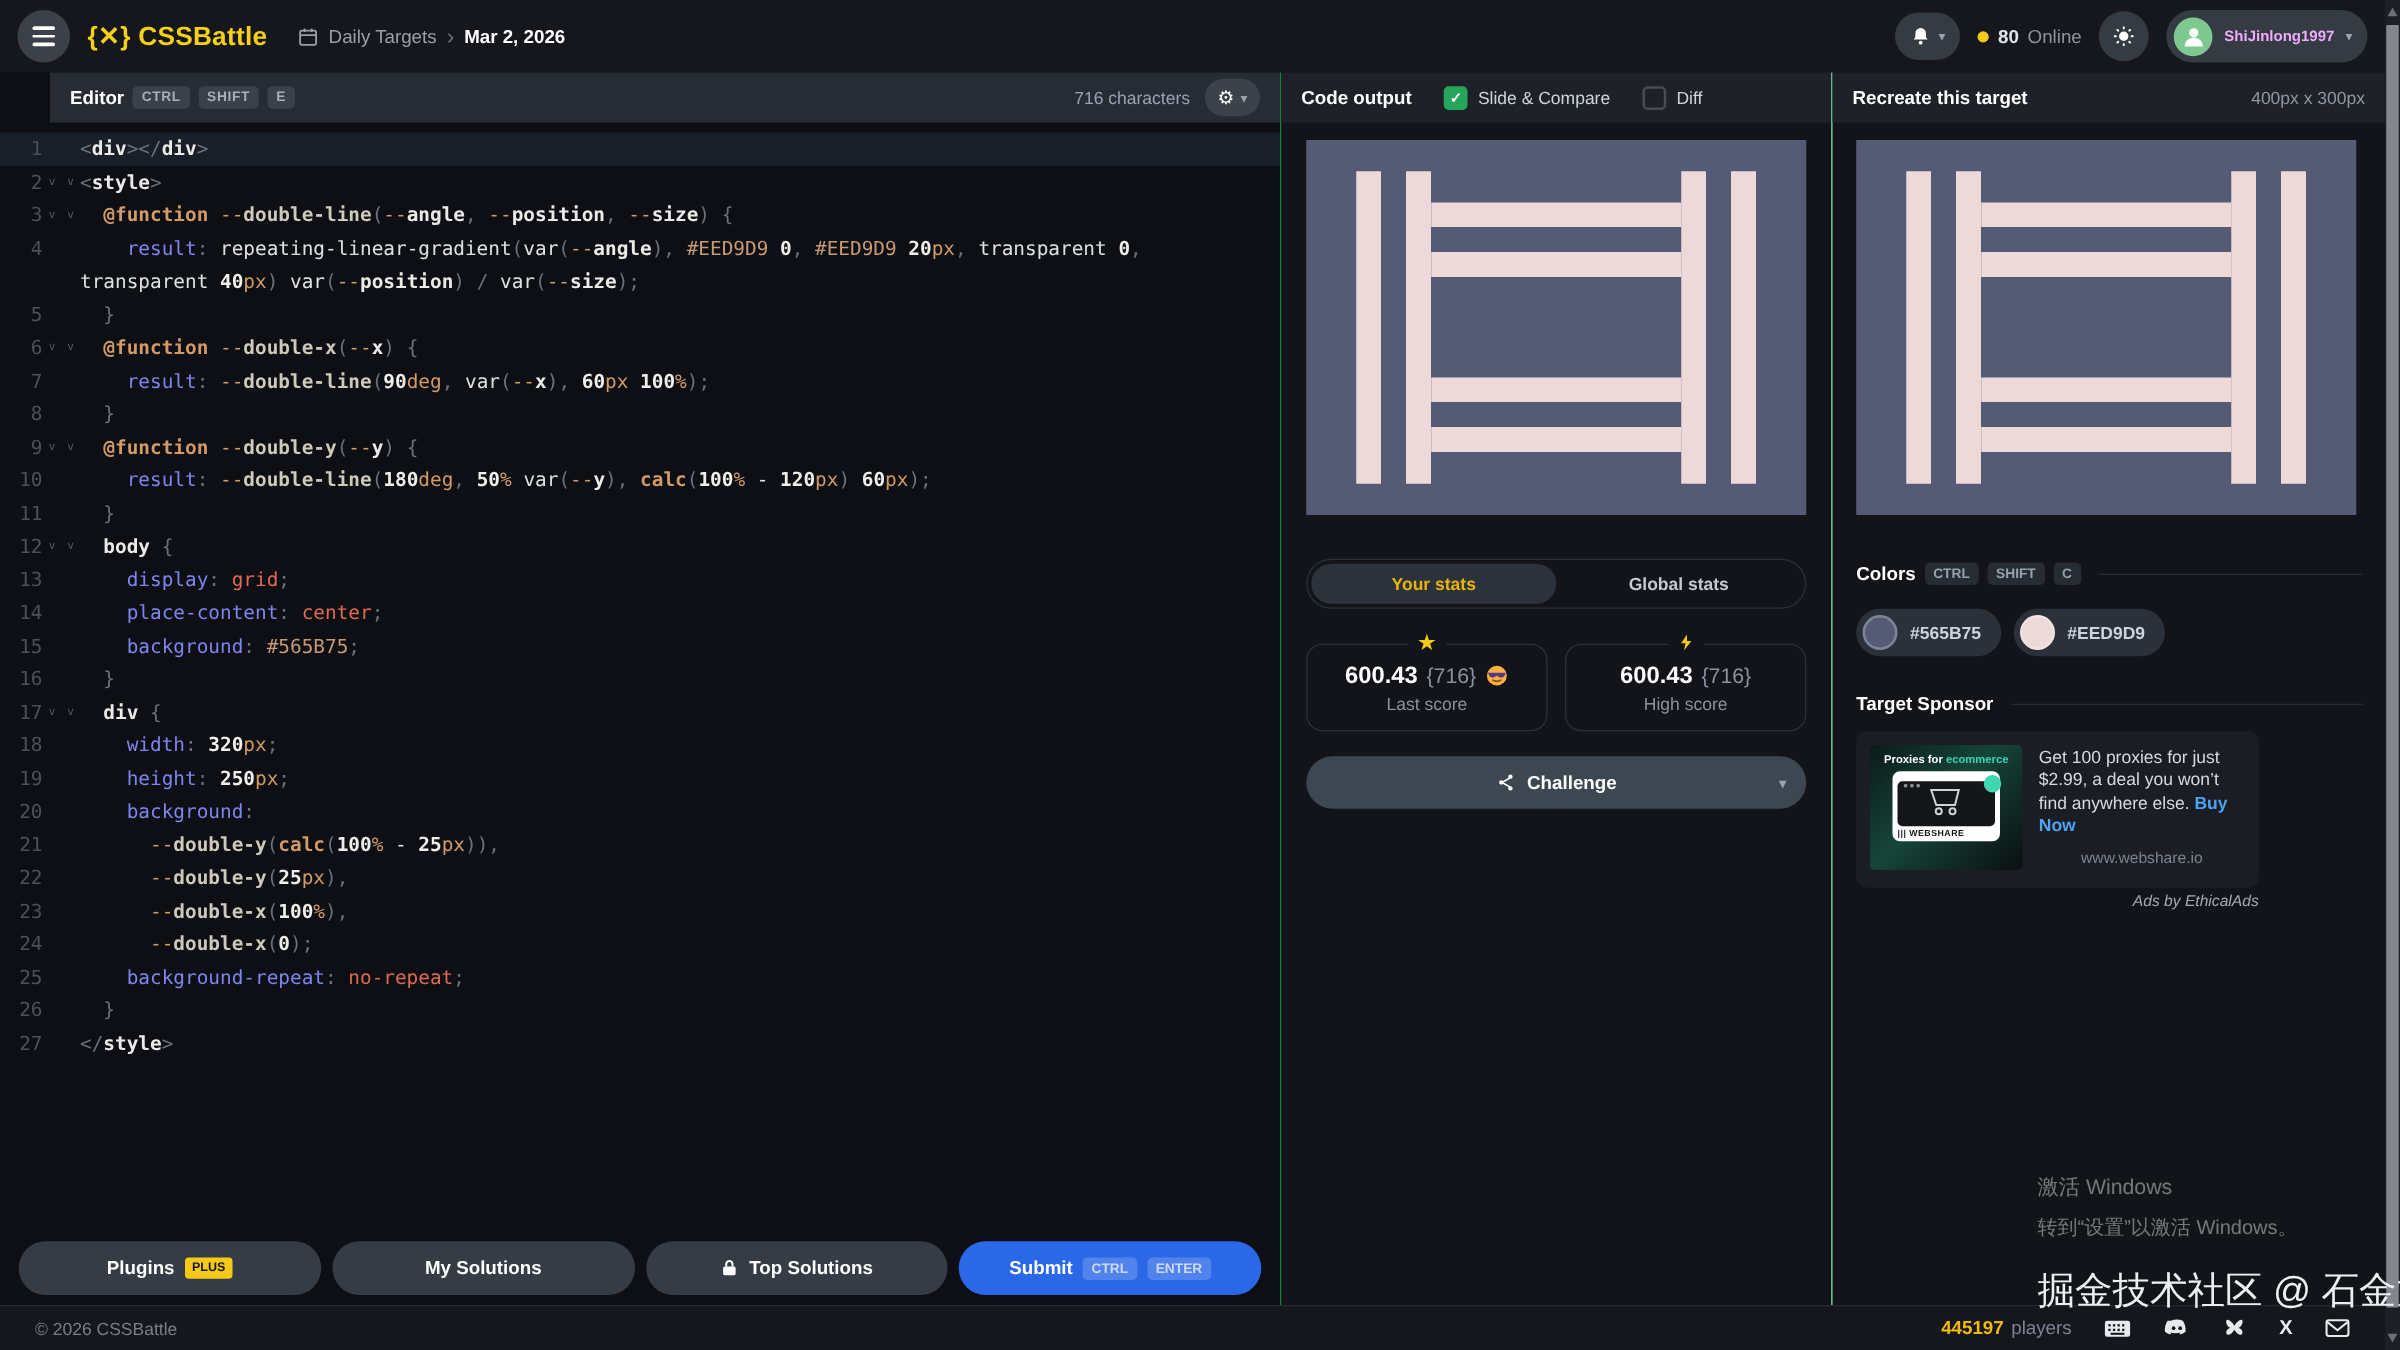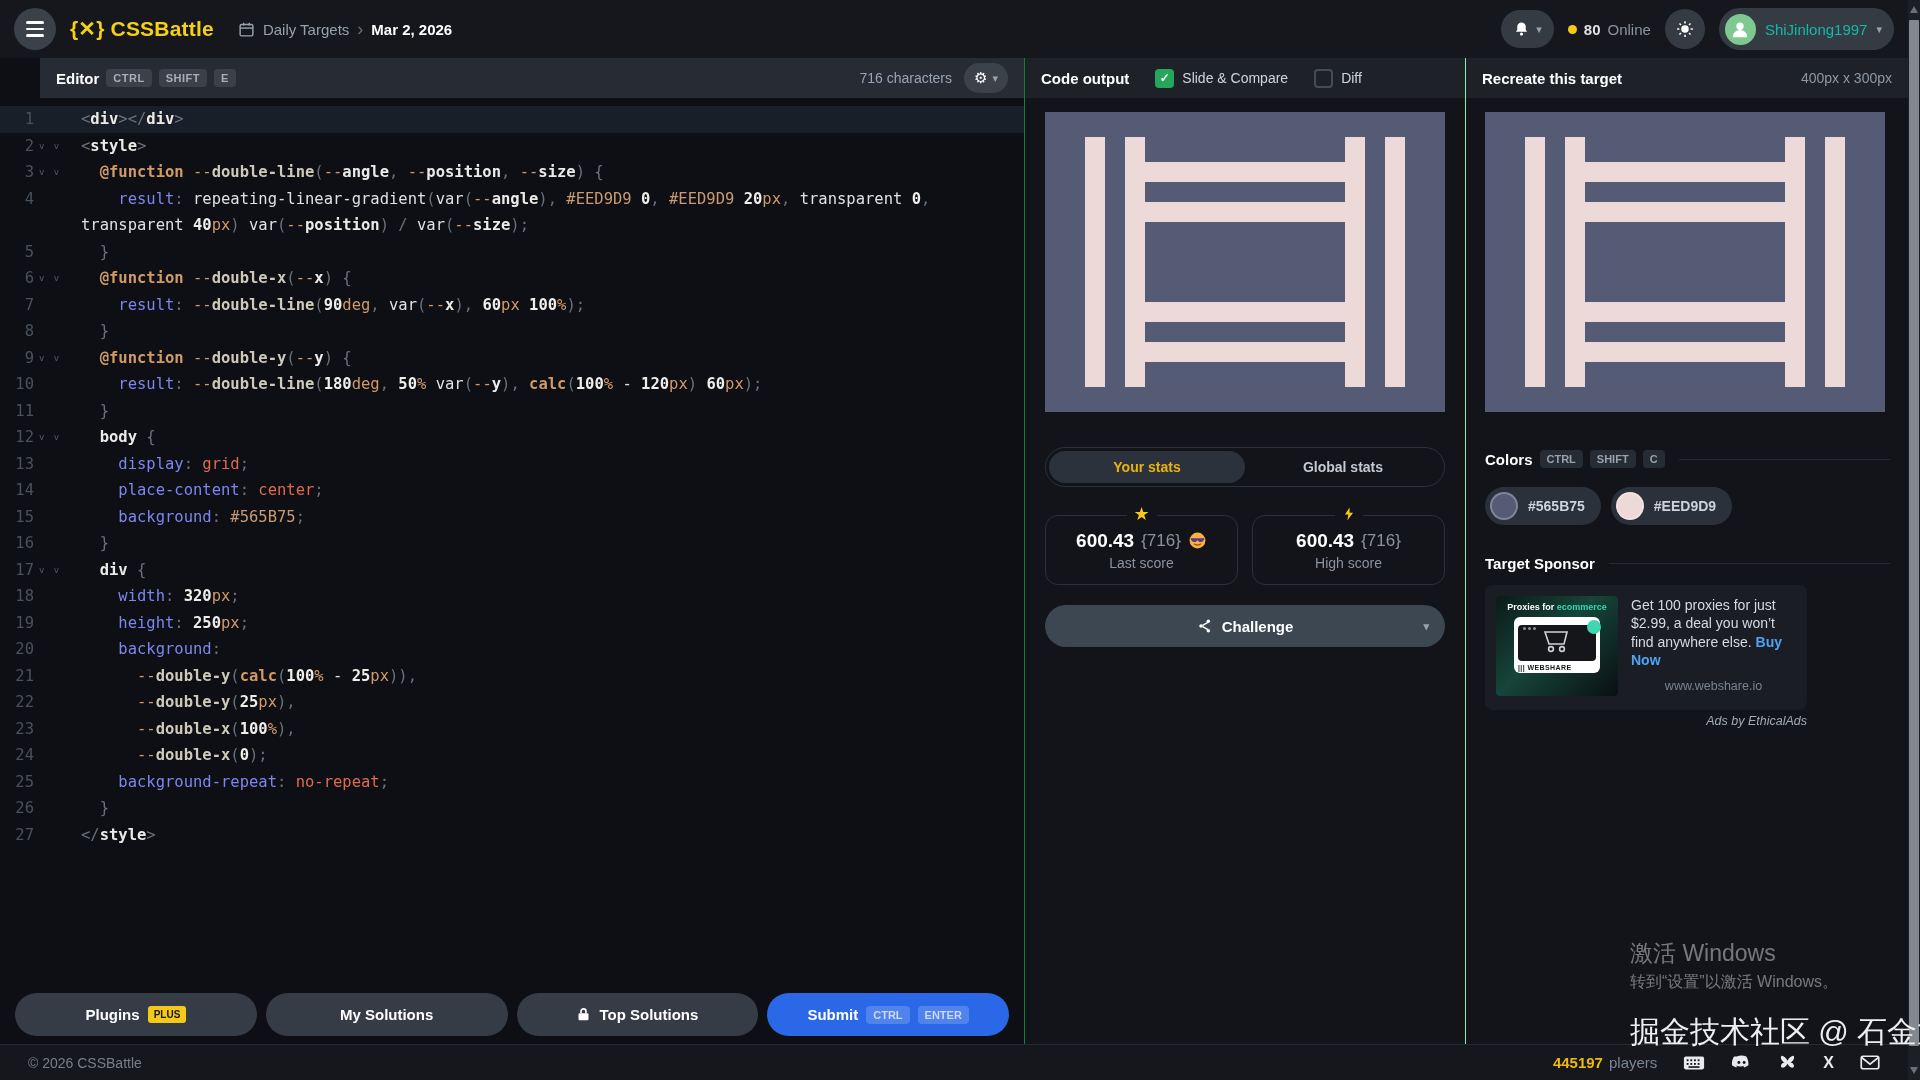--- a/index.html
+++ b/index.html
@@ -25,21 +25,21 @@
   .caret { color:#9aa3ad; font-size:11px; }
   .online { display:flex; align-items:center; gap:7px; font-size:15px; }
   .online .dot { width:9px; height:9px; border-radius:50%; background:#f5c918; }
   .online .n { color:#dfe3e8; font-weight:600; }
   .online .lbl { color:#8b93a0; }
   .round-btn { width:40px; height:40px; border-radius:50%; background:#343b43; border:none; cursor:pointer;
     display:flex; align-items:center; justify-content:center; }
   .user-pill { background:#343b43; border:none; border-radius:21px; height:42px; display:flex; align-items:center;
     gap:9px; padding:0 12px 0 6px; cursor:pointer; }
   .avatar { width:31px; height:31px; border-radius:50%; background:#7ec98f; display:flex; align-items:center; justify-content:center; overflow:hidden; }
-  .user-pill .uname { color:#14b8a6; font-weight:400; font-size:15px; }
+  .user-pill .uname { color:#f0abfc; font-weight:700; font-size:12px; }
   
   .main { position:absolute; top:58px; left:0; width:1908px; bottom:36px; }
   .pane { position:absolute; top:0; bottom:0; }
   .pane-editor { left:0; width:1024px; background:#0d0f14;padding-left:40px; }
   .pane-output { left:1024px; width:441px; background:#121419; border-left:1px solid #15803d; }
   .pane-target { left:1465px; width:443px; background:#121419; border-left:1px solid #86efac; }
   .pane-header { height:40px; display:flex; align-items:center; padding:0 16px; font-size:15px; }
   .pane-editor .pane-header { background:#272c34; }
   .pane-output .pane-header, .pane-target .pane-header { background:#1e2228; }
   .ph-title { font-weight:700; color:#fff; }
@@ -48,21 +48,21 @@
   
   .char-count { margin-left:auto; color:#9aa2b8; font-size:14px; }
   .gear-pill { background:#3b424a; border:none; border-radius:16px; height:30px; display:flex; align-items:center;
     gap:5px; padding:0 10px; margin-left:12px; color:#fff; cursor:pointer; font-size:15px; }
   .code-area { position:absolute; top:40px; left:0; right:0; bottom:62px; overflow:hidden; padding-top:8px;
     font-family:"DejaVu Sans Mono", monospace; font-size:15.5px; line-height:26.5px; }
   .code-line { display:flex; }
   .code-line.active { background:#191f29; }
   .ln { flex:0 0 34px; text-align:right; color:#4a515b; user-select:none; }
   .fold { flex:0 0 30px; padding-left:5px; color:#555b64; font-size:9px; letter-spacing:2px; user-select:none; }
-  .code-text { flex:1; white-space:pre-wrap; word-break:break-word; color:#dfe0e2; padding-right:8px;margin-left:17px; }
+  .code-text { flex:1; white-space:pre-wrap; word-break:break-word; color:#dfe0e2; padding-right:8px; }
   .tk-t  { color:#dfe0e2; }
   .tk-br { color:#6b7179; }
   .tk-tag{ color:#eceae6; font-weight:700; }
   .tk-at { color:#d19a66; font-weight:700; }
   .tk-fn { color:#cfc9ba; font-weight:700;text-align:right; }
   .tk-var{ color:#eceae6; font-weight:700; }
   .tk-prop{ color:#7d86ee; }
   .tk-kw { color:#e06a50; }
   .tk-val{ color:#dfe0e2; }
   .tk-num{ color:#f0eee9; font-weight:700; }
@@ -148,21 +148,21 @@
   .players .lbl { color:#7b8496; }
   .f-icon { background:none; border:none; cursor:pointer; display:flex; align-items:center; color:#e8eaee; }
   .f-x { font-weight:700; font-size:16px; color:#e8eaee; font-family:"Liberation Sans",sans-serif; }
   
   .scrollbar { position:absolute; top:0; right:0; width:12px; height:1080px; background:#1c1f24; }
   .sb-thumb { position:absolute; top:20px; left:1px; width:10px; height:1026px; background:#83878e; border-radius:1px; }
   .sb-up, .sb-down { position:absolute; left:2px; width:0; height:0; border-left:4px solid transparent; border-right:4px solid transparent; }
   .sb-up { top:6px; border-bottom:7px solid #6a7078; }
   .sb-down { bottom:6px; border-top:7px solid #6a7078; }
   
-  .wm1 { position:absolute; left:1630px; top:938px; font-size:23px; color:rgba(255,255,255,.42); }
+  .wm1 { position:absolute; left:1630px; top:938px; font-size:17px; color:rgba(255,255,255,.42); }
   .wm2 { position:absolute; left:1630px; top:972px; font-size:16px; color:rgba(255,255,255,.42); }
   .wm-credit { position:absolute; left:1630px; top:1012px; font-size:30px; color:#eceef0; white-space:nowrap; }
   svg { display:block; }
 </style>
 </head>
 <body>
 
 <div class="app">
 
   <nav class="navbar">

